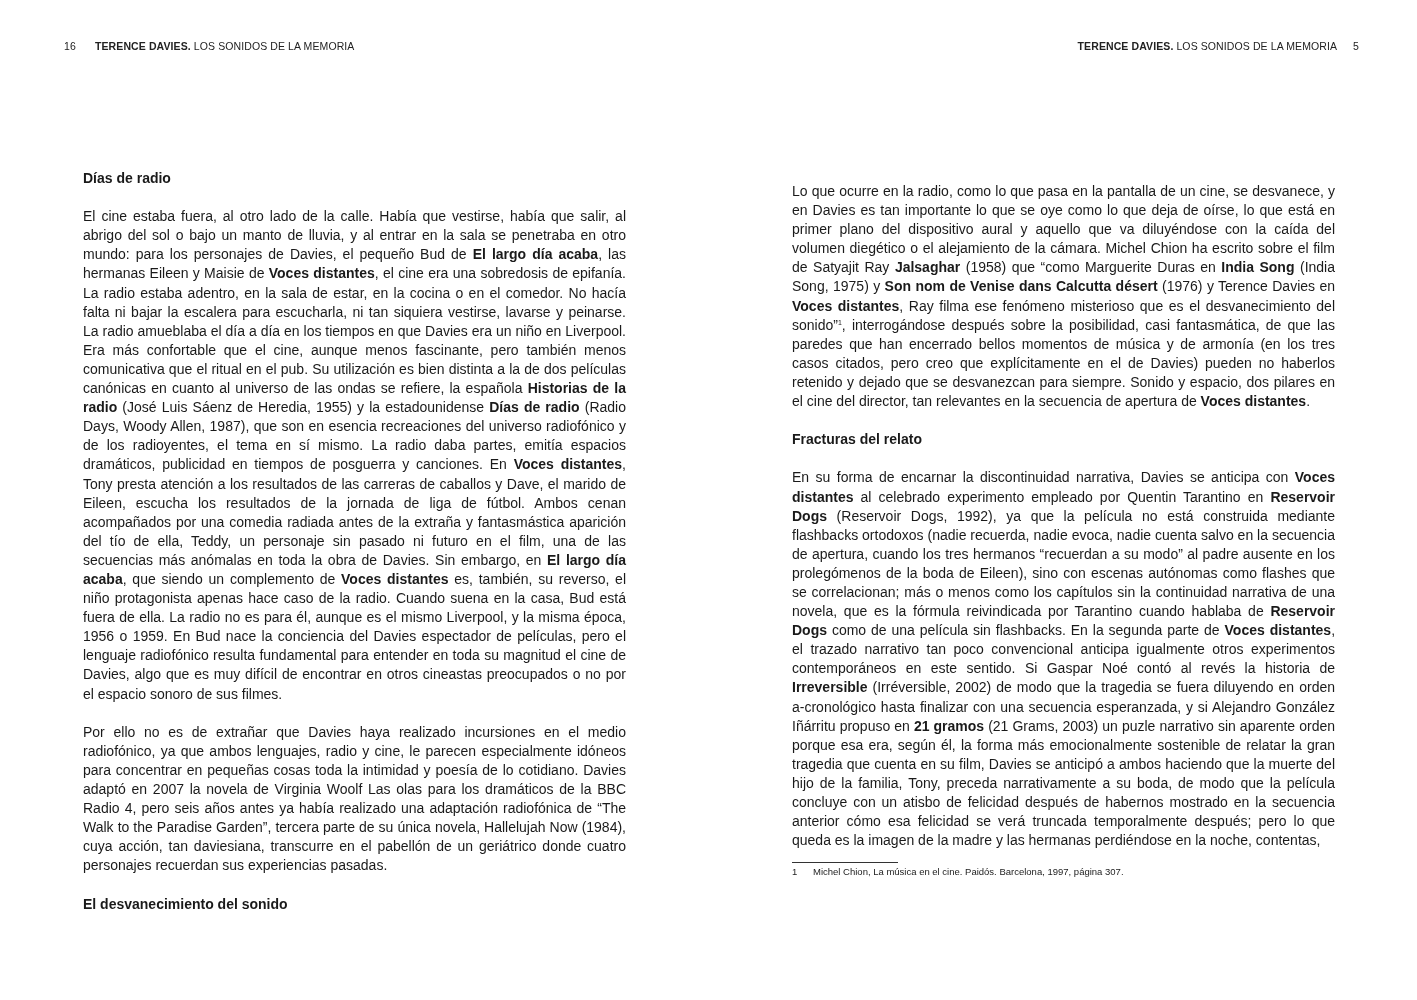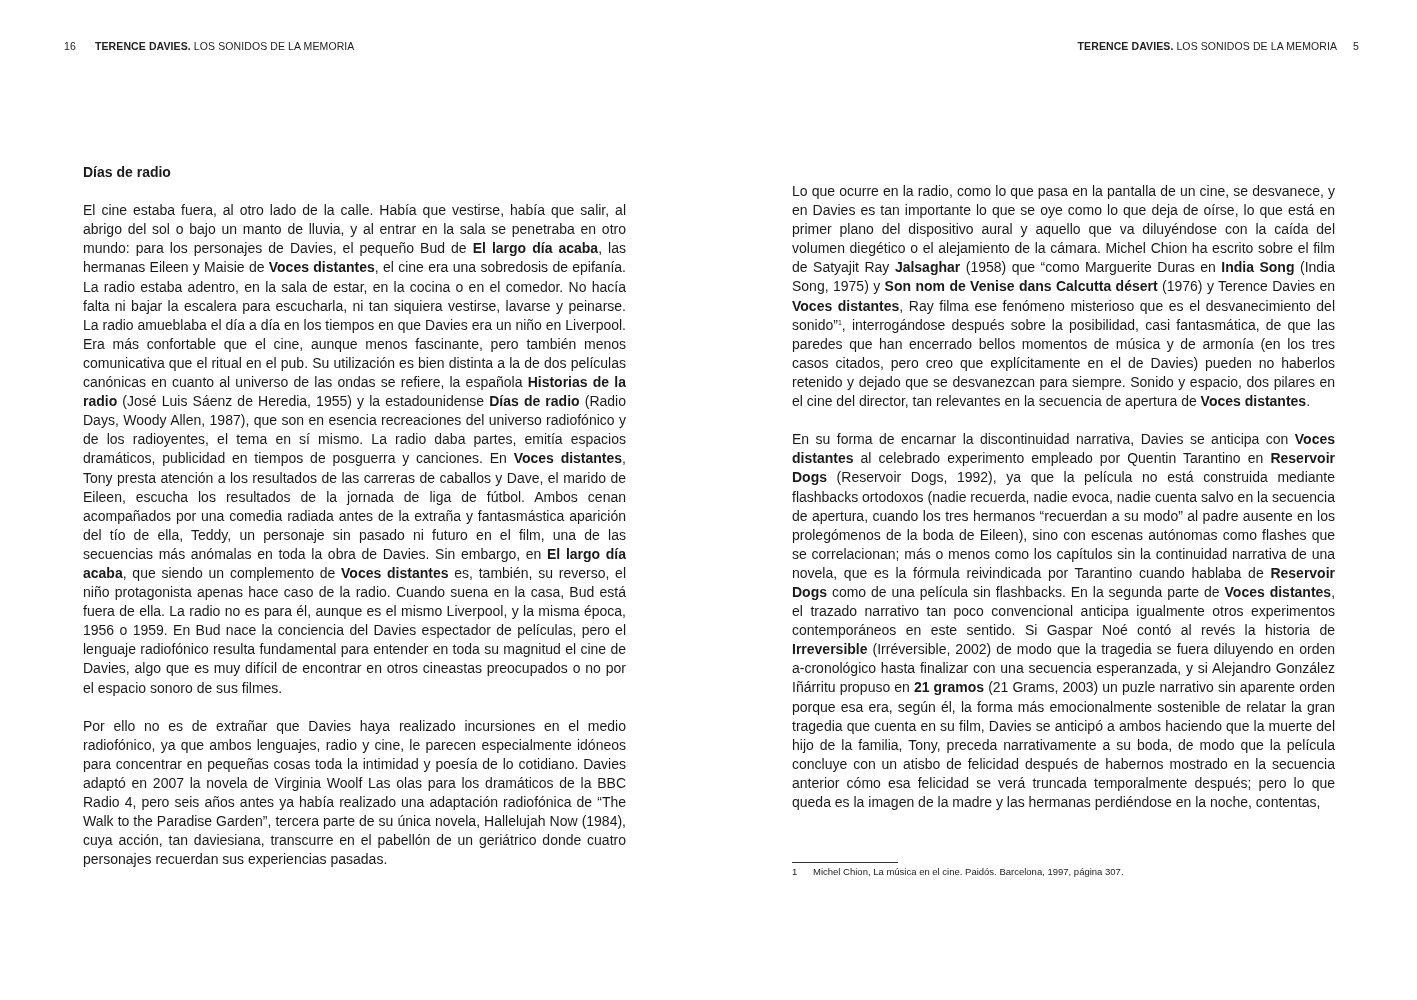--- a/index.html
+++ b/index.html
@@ -32,21 +32,21 @@
     .rh-right .folio { margin-left: 16px; }
 
     .column {
       position: absolute;
       width: 543px;
       font-size: 14px;
       line-height: 19.1px;
       text-align: justify;
       hyphens: manual;
     }
-    .col-left { left: 83px; top: 163px; }
+    .col-left { left: 83px; top: 169px; }
     .col-right { left: 792px; top: 182px; }
 
     .column h2 {
       font-size: 14px;
       line-height: 19.1px;
       font-weight: 700;
       margin: 0 0 19.1px 0;
     }
     .column p {
       margin: 0 0 19.1px 0;
@@ -82,28 +82,30 @@
 <body>
 
 <div class="running-head rh-left">
   <span class="folio">16</span><b>TERENCE DAVIES.</b><span> LOS SONIDOS DE LA MEMORIA</span>
 </div>
 
 <div class="column col-left">
   <h2>Días de radio</h2>
   <p><span>El cine estaba fuera, al otro lado de la calle. Había que vestirse, había que salir, al abrigo del sol o bajo un manto de lluvia, y al entrar en la sala se penetraba en otro mundo: para los personajes de Davies, el pequeño Bud de </span><b>El largo día acaba</b><span>, las hermanas Eileen y Maisie de </span><b>Voces distantes</b><span>, el cine era una sobredosis de epifanía. La radio estaba adentro, en la sala de estar, en la cocina o en el comedor. No hacía falta ni bajar la escalera para escucharla, ni tan siquiera vestirse, lavarse y peinarse. La radio amueblaba el día a día en los tiempos en que Davies era un niño en Liverpool. Era más confortable que el cine, aunque menos fascinante, pero también menos comunicativa que el ritual en el pub. Su utilización es bien distinta a la de dos películas canónicas en cuanto al universo de las ondas se refiere, la española </span><b>Historias de la radio</b><span> (José Luis Sáenz de Heredia, 1955) y la estadounidense </span><b>Días de radio</b><span> (Radio Days, Woody Allen, 1987), que son en esencia recreaciones del universo radiofónico y de los radioyentes, el tema en sí mismo. La radio daba partes, emitía espacios dramáticos, publicidad en tiempos de posguerra y canciones. En </span><b>Voces distantes</b><span>, Tony presta atención a los resultados de las carreras de caballos y Dave, el marido de Eileen, escucha los resultados de la jornada de liga de fútbol. Ambos cenan acompañados por una comedia radiada antes de la extraña y fantasmástica aparición del tío de ella, Teddy, un personaje sin pasado ni futuro en el film, una de las secuencias más anómalas en toda la obra de Davies. Sin embargo, en </span><b>El largo día acaba</b><span>, que siendo un complemento de </span><b>Voces distantes</b><span> es, también, su reverso, el niño protagonista apenas hace caso de la radio. Cuando suena en la casa, Bud está fuera de ella. La radio no es para él, aunque es el mismo Liverpool, y la misma época, 1956 o 1959. En Bud nace la conciencia del Davies espectador de películas, pero el lenguaje radiofónico resulta fundamental para entender en toda su magnitud el cine de Davies, algo que es muy difícil de encontrar en otros cineastas preocupados o no por el espacio sonoro de sus filmes.</span></p>
   <p><span>Por ello no es de extrañar que Davies haya realizado incursiones en el medio radiofónico, ya que ambos lenguajes, radio y cine, le parecen especialmente idóneos para concentrar en pequeñas cosas toda la intimidad y poesía de lo cotidiano. Davies adaptó en 2007 la novela de Virginia Woolf Las olas para los dramáticos de la BBC Radio 4, pero seis años antes ya había realizado una adaptación radiofónica de “The Walk to the Paradise Garden”, tercera parte de su única novela, Hallelujah Now (1984), cuya acción, tan daviesiana, transcurre en el pabellón de un geriátrico donde cuatro personajes recuerdan sus experiencias pasadas.</span></p>
+  <h2>El desvanecimiento del sonido</h2>
 </div>
 
 <div class="running-head rh-right">
   <b>TERENCE DAVIES.</b><span> LOS SONIDOS DE LA MEMORIA</span><span class="folio">5</span>
 </div>
 
 <div class="column col-right">
   <p><span>Lo que ocurre en la radio, como lo que pasa en la pantalla de un cine, se desvanece, y en Davies es tan importante lo que se oye como lo que deja de oírse, lo que está en primer plano del dispositivo aural y aquello que va diluyéndose con la caída del volumen diegético o el alejamiento de la cámara. Michel Chion ha escrito sobre el film de Satyajit Ray </span><b>Jalsaghar</b><span> (1958) que “como Marguerite Duras en </span><b>India Song</b><span> (India Song, 1975) y </span><b>Son nom de Venise dans Calcutta désert</b><span> (1976) y Terence Davies en </span><b>Voces distantes</b><span>, Ray filma ese fenómeno misterioso que es el desvanecimiento del sonido”</span><sup>1</sup><span>, interrogándose después sobre la posibilidad, casi fantasmática, de que las paredes que han encerrado bellos momentos de música y de armonía (en los tres casos citados, pero creo que explícitamente en el de Davies) pueden no haberlos retenido y dejado que se desvanezcan para siempre. Sonido y espacio, dos pilares en el cine del director, tan relevantes en la secuencia de apertura de </span><b>Voces distantes</b><span>.</span></p>
+  <h2>Fracturas del relato</h2>
   <p><span>En su forma de encarnar la discontinuidad narrativa, Davies se anticipa con </span><b>Voces distantes</b><span> al celebrado experimento empleado por Quentin Tarantino en </span><b>Reservoir Dogs</b><span> (Reservoir Dogs, 1992), ya que la película no está construida mediante flashbacks ortodoxos (nadie recuerda, nadie evoca, nadie cuenta salvo en la secuencia de apertura, cuando los tres hermanos “recuerdan a su modo” al padre ausente en los prolegómenos de la boda de Eileen), sino con escenas autónomas como flashes que se correlacionan; más o menos como los capítulos sin la continuidad narrativa de una novela, que es la fórmula reivindicada por Tarantino cuando hablaba de </span><b>Reservoir Dogs</b><span> como de una película sin flashbacks. En la segunda parte de </span><b>Voces distantes</b><span>, el trazado narrativo tan poco convencional anticipa igualmente otros experimentos contemporáneos en este sentido. Si Gaspar Noé contó al revés la historia de </span><b>Irreversible</b><span> (Irréversible, 2002) de modo que la tragedia se fuera diluyendo en orden a-cronológico hasta finalizar con una secuencia esperanzada, y si Alejandro González Iñárritu propuso en </span><b>21 gramos</b><span> (21 Grams, 2003) un puzle narrativo sin aparente orden porque esa era, según él, la forma más emocionalmente sostenible de relatar la gran tragedia que cuenta en su film, Davies se anticipó a ambos haciendo que la muerte del hijo de la familia, Tony, preceda narrativamente a su boda, de modo que la película concluye con un atisbo de felicidad después de habernos mostrado en la secuencia anterior cómo esa felicidad se verá truncada temporalmente después; pero lo que queda es la imagen de la madre y las hermanas perdiéndose en la noche, contentas,</span></p>
 </div>
 
 <div class="footnotes">
   <div class="footnote-rule"></div>
   <div class="footnote">
     <span class="fn-num">1</span>
     <span>Michel Chion, La música en el cine. Paidós. Barcelona, 1997, página 307.</span>
   </div>
 </div>

